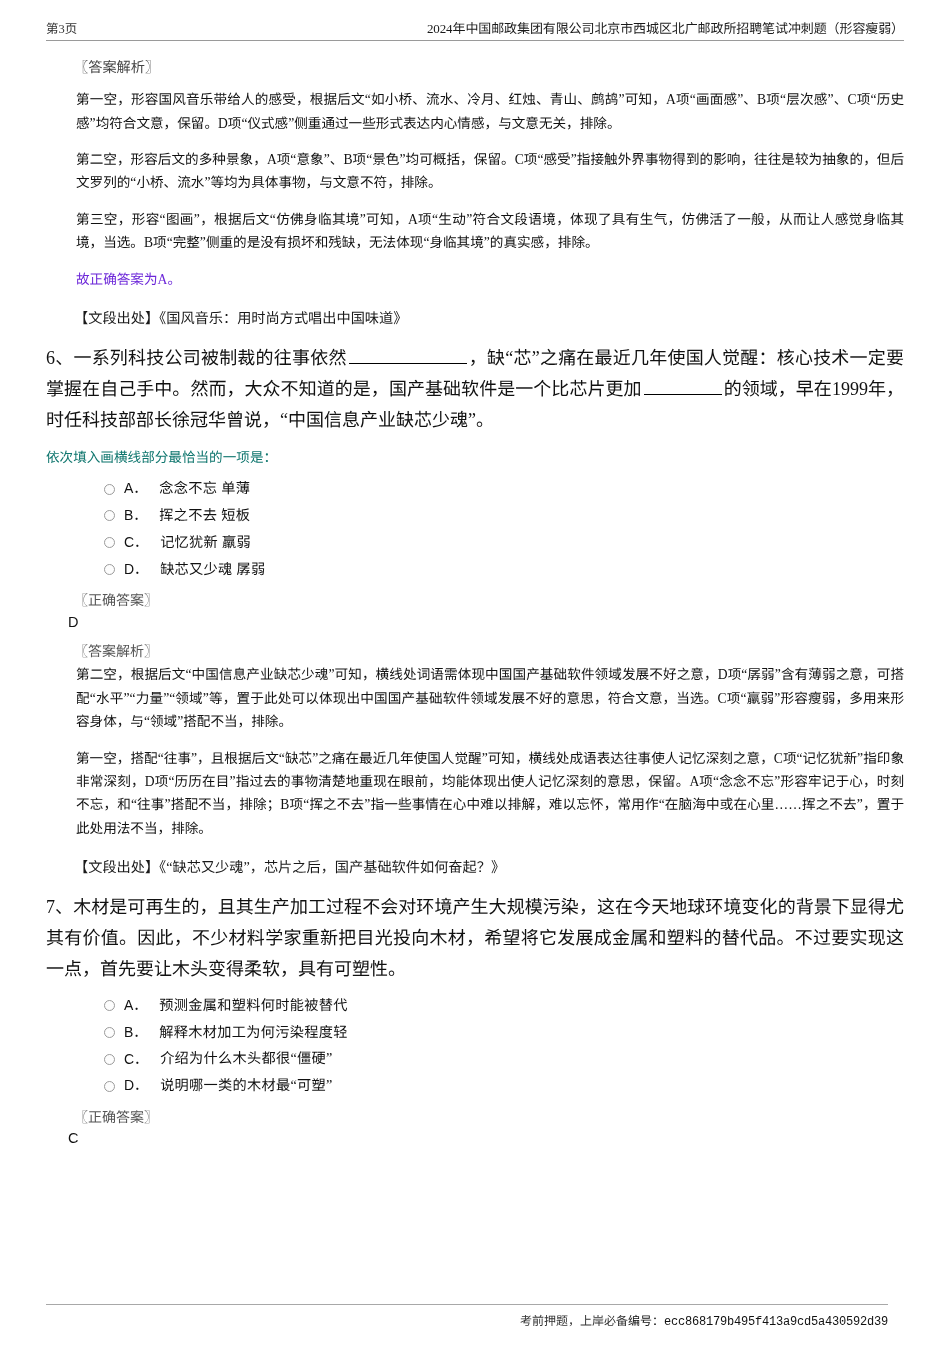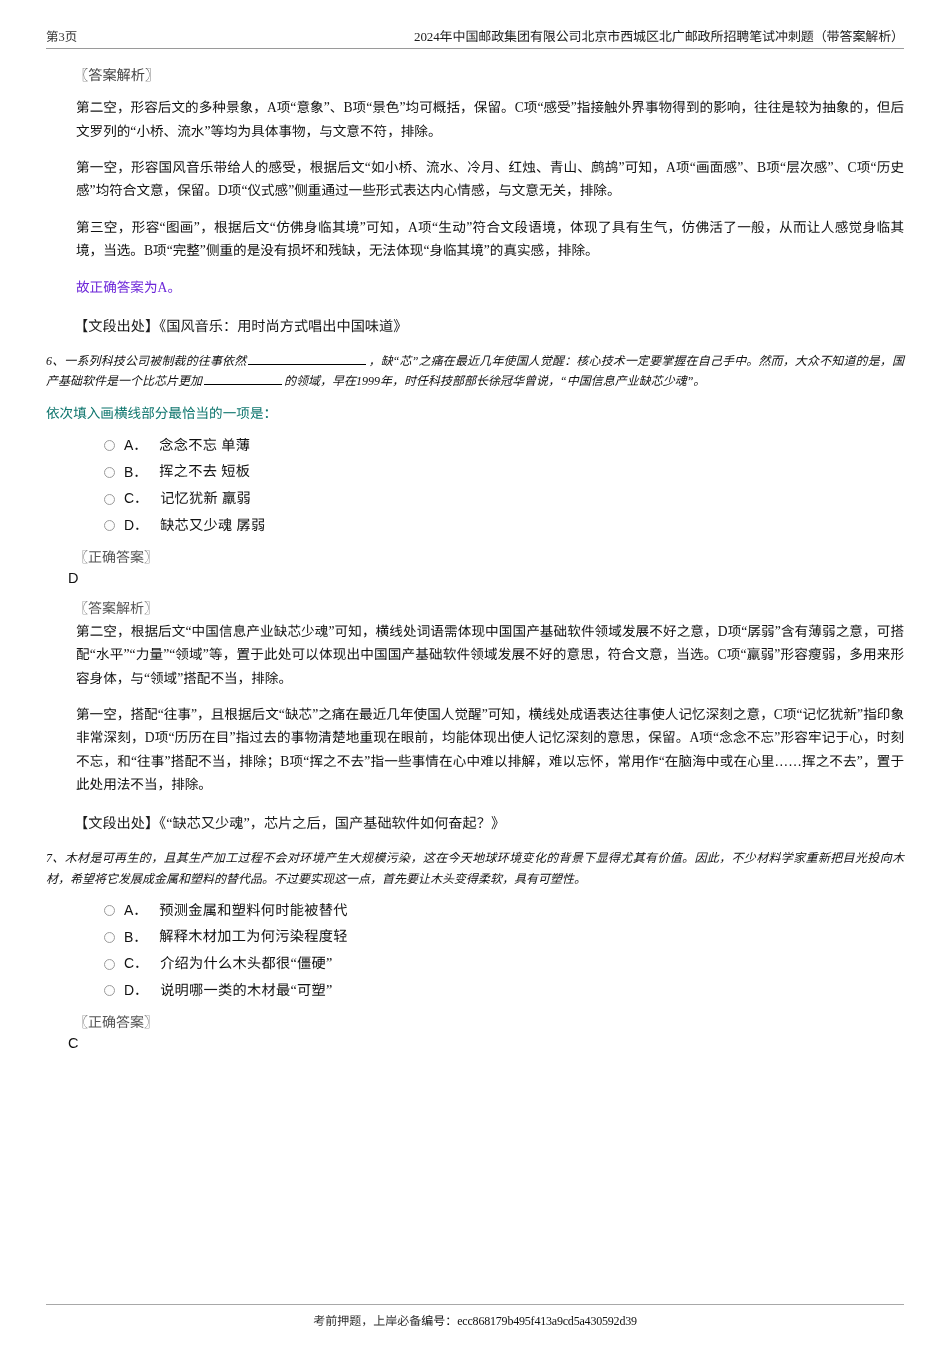--- a/index.html
+++ b/index.html
@@ -15,21 +15,21 @@
     font-family: "Liberation Serif", "DejaVu Serif", serif;
     color: #000000;
     -webkit-font-smoothing: antialiased;
   }
 
   .page {
     position: relative;
     width: 950px;
     height: 1345px;
     box-sizing: border-box;
-    padding: 8px 46px;
+    padding: 0 46px;
   }
 
   
   .page-header {
     display: flex;
     align-items: flex-end;
     justify-content: space-between;
     height: 30px;
     padding-top: 10px;
     border-bottom: 1px solid #9a9a9a;
@@ -66,28 +66,27 @@
     font-size: 13.6px;
     line-height: 1.72;
     margin: 0 0 13px 0;
     padding-left: 30px;
     text-align: justify;
     text-justify: inter-ideograph;
     color: #111111;
   }
 
   p.stem {
-    font-size: 12px;
+    font-size: 18px;
     line-height: 1.72;
     margin: 0 0 11px 0;
     padding-left: 0px;
     text-align: justify;
     text-justify: inter-ideograph;
     color: #111111;
-    font-style: italic;
   }
 
   p.prompt {
     font-size: 13.6px;
     line-height: 1.6;
     margin: 0 0 8px 0;
     padding-left: 0px;
     color: #0f766e;
   }
 
@@ -160,58 +159,58 @@
     color: #111111;
   }
   .opt-text {
     letter-spacing: 0.3px;
   }
 
   
   .page-footer {
     position: absolute;
     left: 46px;
-    right: 46px;
+    right: 62px;
     bottom: 16px;
     border-top: 1px solid #a8a8a8;
     padding-top: 6px;
     display: flex;
     align-items: center;
-    justify-content: center;
+    justify-content: flex-end;
   }
   .footer-left {
     font-size: 12px;
     color: #333333;
   }
   .footer-right {
     font-size: 12px;
     color: #111111;
     white-space: nowrap;
   }
   .footer-code {
-    font-family: Liberation Serif, serif;
+    font-family: Liberation Mono, monospace;
     letter-spacing: -0.2px;
   }
 </style>
 </head>
 <body>
 
 <div class="page">
 
   <div class="page-header">
     <span class="header-left">第3页</span>
-    <span class="header-right">2024年中国邮政集团有限公司北京市西城区北广邮政所招聘笔试冲刺题（带答案解析）</span>
+    <span class="header-right">2024年中国邮政集团有限公司北京市西城区北广邮政所招聘笔试冲刺题（形容瘦弱）</span>
   </div>
 
   <div class="content">
 
     <p class="sec-label">〖答案解析〗</p>
 
+    <p class="para">第一空，形容国风音乐带给人的感受，根据后文“如小桥、流水、冷月、红烛、青山、鹧鸪”可知，A项“画面感”、B项“层次感”、C项“历史感”均符合文意，保留。D项“仪式感”侧重通过一些形式表达内心情感，与文意无关，排除。</p>
     <p class="para">第二空，形容后文的多种景象，A项“意象”、B项“景色”均可概括，保留。C项“感受”指接触外界事物得到的影响，往往是较为抽象的，但后文罗列的“小桥、流水”等均为具体事物，与文意不符，排除。</p>
-    <p class="para">第一空，形容国风音乐带给人的感受，根据后文“如小桥、流水、冷月、红烛、青山、鹧鸪”可知，A项“画面感”、B项“层次感”、C项“历史感”均符合文意，保留。D项“仪式感”侧重通过一些形式表达内心情感，与文意无关，排除。</p>
     <p class="para">第三空，形容“图画”，根据后文“仿佛身临其境”可知，A项“生动”符合文段语境，体现了具有生气，仿佛活了一般，从而让人感觉身临其境，当选。B项“完整”侧重的是没有损坏和残缺，无法体现“身临其境”的真实感，排除。</p>
     <p class="conclusion">故正确答案为A。</p>
     <p class="source">【文段出处】《国风音乐：用时尚方式唱出中国味道》</p>
 
     <p class="stem"><span>6、</span><span>一系列科技公司被制裁的往事依然</span><span class="blank-line blank-wide"></span><span>，缺“芯”之痛在最近几年使国人觉醒：核心技术一定要掌握在自己手中。然而，大众不知道的是，国产基础软件是一个比芯片更加</span><span class="blank-line blank-narrow"></span><span>的领域，早在1999年，时任科技部部长徐冠华曾说，“中国信息产业缺芯少魂”。</span></p>
 
     <p class="prompt">依次填入画横线部分最恰当的一项是：</p>
 
     <ul class="options">
       <li>

